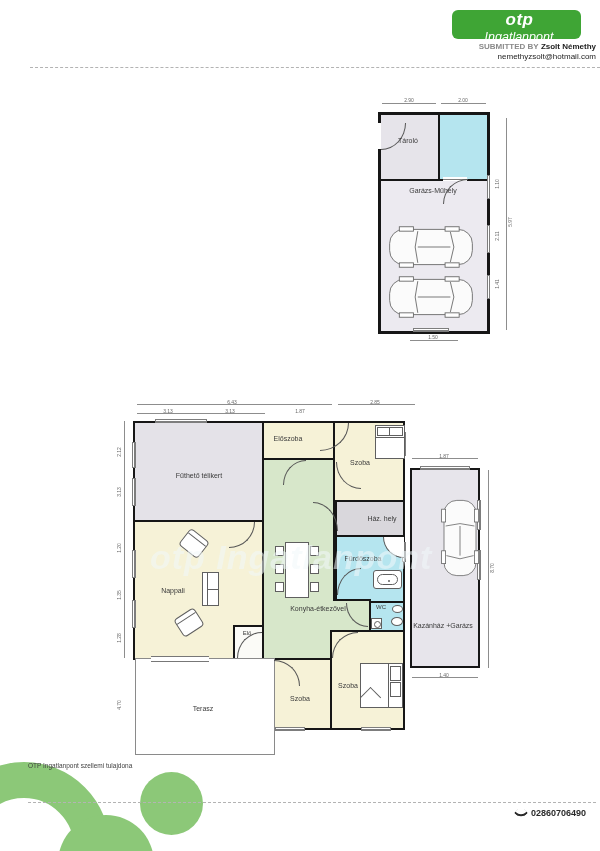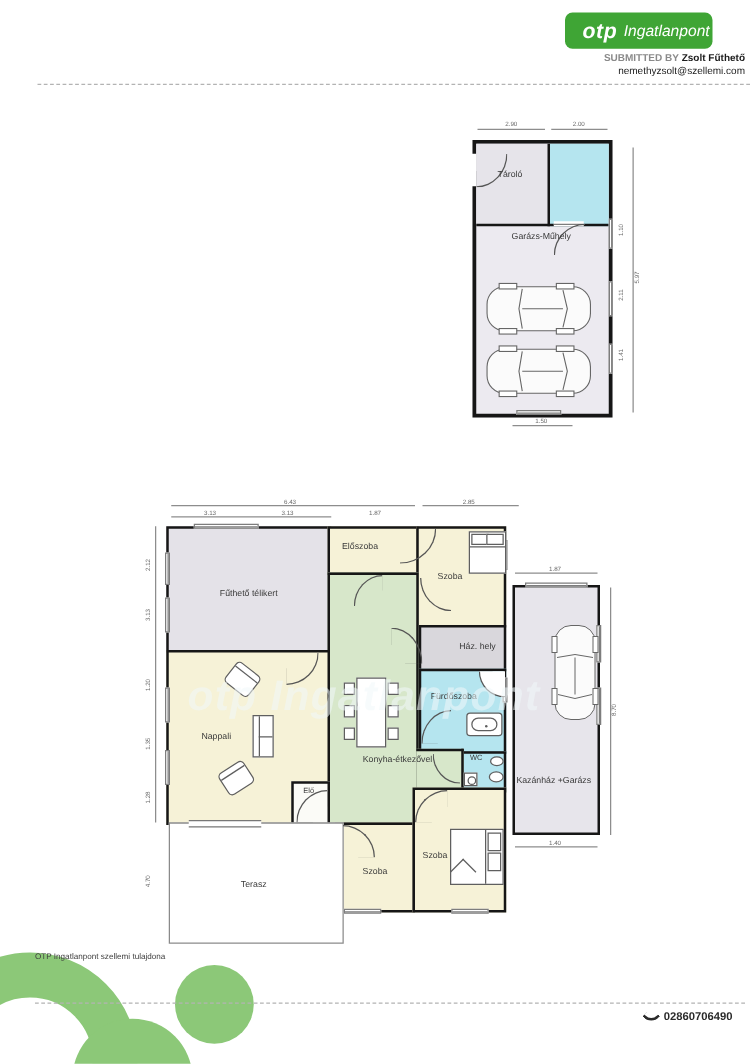--- a/index.html
+++ b/index.html
@@ -1,21 +1,21 @@
 <!DOCTYPE html>
 <html><head>
 <meta charset="utf-8">
 <style>
   html,body{margin:0;padding:0;}
   body{width:600px;height:851px;position:relative;background:#fff;
        font-family:"Liberation Sans", sans-serif;overflow:hidden;}
   .abs{position:absolute;}
   
-  .brandbox{position:absolute;left:452px;top:10px;width:118px;height:29px;
-            background:#3fa535;border-radius:6px;display:flex;align-items:center;padding:0 8px;box-sizing:border-box;}
+  .brandbox{position:absolute;left:452px;top:10px;width:129px;height:29px;
+            background:#3fa535;border-radius:6px;display:flex;align-items:center;padding:0 8px;box-sizing:border-box;flex-direction:column;}
   .brand-otp{color:#fff;font-style:italic;font-weight:bold;font-size:17px;margin-left:6px;letter-spacing:.5px;}
   .brand-suffix{color:#fff;font-style:italic;font-size:12.5px;margin-left:5px;}
   .submitted{position:absolute;right:4px;top:42px;font-size:8px;text-align:right;}
   .submitted .who{color:#8a8a8a;font-weight:bold;}
   .submitted .name{color:#1c1c1c;font-weight:bold;}
   .email{position:absolute;right:4px;top:52px;font-size:8px;color:#1c1c1c;text-align:right;}
   .dash{position:absolute;border-top:1px dashed #b3b3b3;}
   
   .room{position:absolute;border:2px solid #161616;box-sizing:border-box;}
   .lbl{position:absolute;font-size:7px;color:#3a3a3a;white-space:nowrap;transform:translate(-50%,-50%);z-index:6;}
@@ -53,23 +53,23 @@
   <svg width="21" height="21" viewBox="0 0 24 24">
     <circle cx="12" cy="12" r="11" fill="#ffffff"></circle>
     <path d="M17.5 7.5 A7 7 0 1 0 17.5 16.5 L12.5 12 Z" fill="#3fa535"></path>
     <circle cx="12" cy="12" r="3" fill="#ffffff"></circle>
   </svg>
   <span class="brand-otp">otp</span>
   <span class="brand-suffix">Ingatlanpont</span>
 </div>
 <div class="submitted">
   <span class="who">SUBMITTED BY</span>
-  <span class="name">Zsolt Fűthető</span>
-</div>
-<div class="email">nemethyzsolt@szellemi.com</div>
+  <span class="name">Zsolt Némethy</span>
+</div>
+<div class="email">nemethyzsolt@hotmail.com</div>
 <div class="dash" style="left:30px;right:0;top:67px;"></div>
 
 <div class="abs" style="left:378px;top:112px;width:112px;height:222px;border:3px solid #161616;background:#eceaf0;box-sizing:border-box;">
   <div class="abs" style="left:0;top:0;width:57px;height:64px;background:#e6e4ea;border-right:2px solid #161616;border-bottom:2px solid #161616;"></div>
   <div class="abs" style="left:59px;top:0;width:47px;height:64px;background:#b5e5ef;border-bottom:2px solid #161616;"></div>
 
   <div class="win" style="left:-4px;top:8px;width:4px;height:26px;border:none;background:#fff;"></div>
   <div class="arc q4" style="left:0px;top:8px;width:24px;height:26px;"></div>
 
   <div class="win h" style="left:62px;top:62px;width:24px;height:4px;border:none;"></div>

